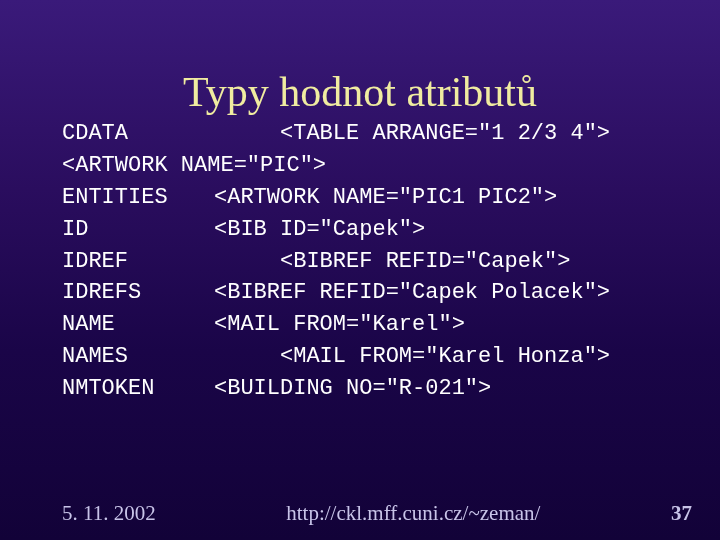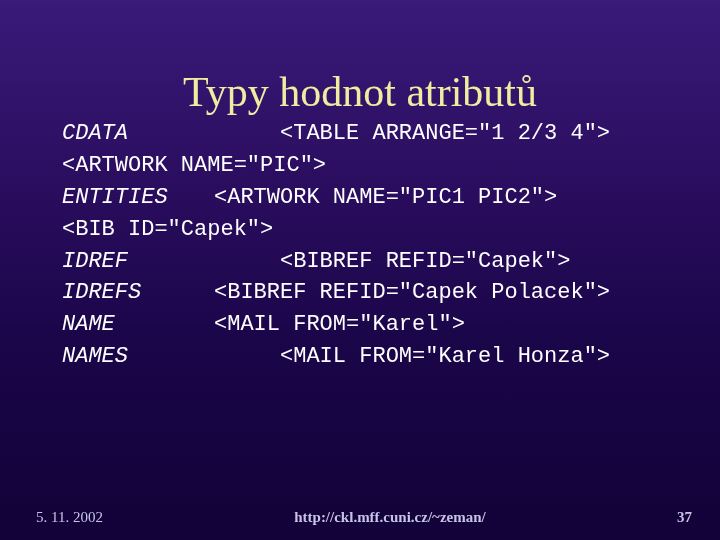--- a/index.html
+++ b/index.html
@@ -41,40 +41,39 @@
     line-height: 1.45;
     font-size: 22px;
     font-family: "Courier New", Courier, monospace;
     color: #ffffff;
     white-space: pre;
   }
   .term {
     width: 152px;
     flex: 0 0 152px;
     color: #ffffff;
-    font-style: italic;
   }
   .example {
     color: #ffffff;
   }
   .footer {
     position: absolute;
     bottom: 14px;
     left: 0;
     right: 0;
     display: flex;
     justify-content: space-between;
     align-items: baseline;
-    padding: 0 28px 0 36px;
+    padding: 0 28px 0 62px;
     font-family: "Times New Roman", Times, serif;
-    font-size: 15px;
+    font-size: 21px;
     color: #c8c4e8;
   }
   .footer-date { flex: 0 0 auto; }
-  .footer-url { flex: 1 1 auto; text-align: center; font-weight: bold; }
+  .footer-url { flex: 1 1 auto; text-align: center; }
   .footer-num { flex: 0 0 auto; font-weight: bold; }
 </style>
 </head>
 <body>
 
 <div class="slide">
 
   <div class="title">Typy hodnot atributů</div>
 
   <div class="content">
@@ -83,38 +82,43 @@
       <span class="example">     &lt;TABLE ARRANGE="1 2/3 4"&gt;</span>
     </div>
     <div class="row">
       <span class="example">&lt;ARTWORK NAME="PIC"&gt;</span>
     </div>
     <div class="row">
       <span class="term">ENTITIES</span>
       <span class="example">&lt;ARTWORK NAME="PIC1 PIC2"&gt;</span>
     </div>
     <div class="row">
+      <span class="term">ID</span>
       <span class="example">&lt;BIB ID="Capek"&gt;</span>
     </div>
     <div class="row">
       <span class="term">IDREF</span>
       <span class="example">     &lt;BIBREF REFID="Capek"&gt;</span>
     </div>
     <div class="row">
       <span class="term">IDREFS</span>
       <span class="example">&lt;BIBREF REFID="Capek Polacek"&gt;</span>
     </div>
     <div class="row">
       <span class="term">NAME</span>
       <span class="example">&lt;MAIL FROM="Karel"&gt;</span>
     </div>
     <div class="row">
       <span class="term">NAMES</span>
       <span class="example">     &lt;MAIL FROM="Karel Honza"&gt;</span>
     </div>
+    <div class="row">
+      <span class="term">NMTOKEN</span>
+      <span class="example">&lt;BUILDING NO="R-021"&gt;</span>
+    </div>
   </div>
 
   <div class="footer">
     <span class="footer-date">5. 11. 2002</span>
     <span class="footer-url">http://ckl.mff.cuni.cz/~zeman/</span>
     <span class="footer-num">37</span>
   </div>
 
 </div>
 

